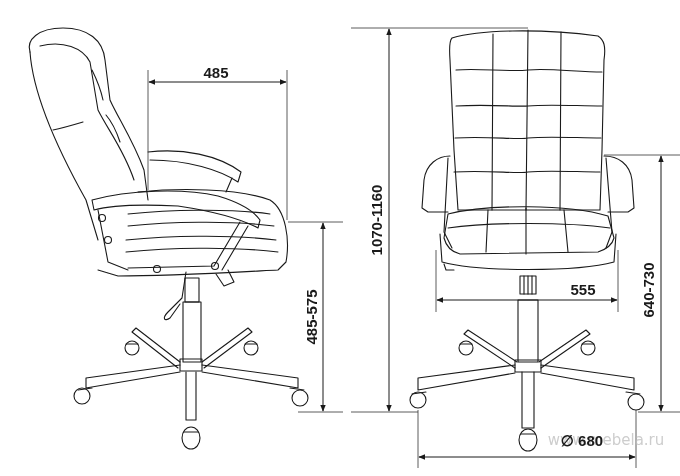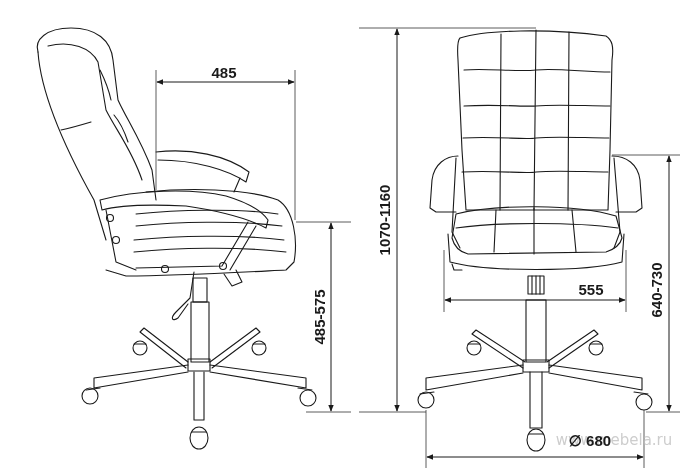--- a/index.html
+++ b/index.html
@@ -1,17 +1,17 @@
 <!DOCTYPE html>
 <html><head>
 <meta charset="utf-8">
 <style>
   html, body { margin:0; padding:0; background:#ffffff; }
   body { width:680px; height:476px; overflow:hidden; position:relative; font-family:"Liberation Sans", sans-serif; }
-  #stage { position:absolute; left:16px; top:0; width:621px; height:476px; }
+  #stage { position:absolute; left:8px; top:0; width:621px; height:476px; }
   .dim-label { font-family:"Liberation Sans", sans-serif; font-weight:bold; fill:#1a1a1a; }
   .wm { font-family:"DejaVu Sans", sans-serif; fill:#bdbdbd; opacity:0.75; }
 </style>
 </head>
 <body>
 
 <div id="stage">
 <svg width="680" height="476" viewBox="0 0 680 476" xmlns="http://www.w3.org/2000/svg">
   <defs>
     <marker id="arr" viewBox="0 0 10 10" refX="9" refY="5" markerWidth="7" markerHeight="7" orient="auto-start-reverse">

